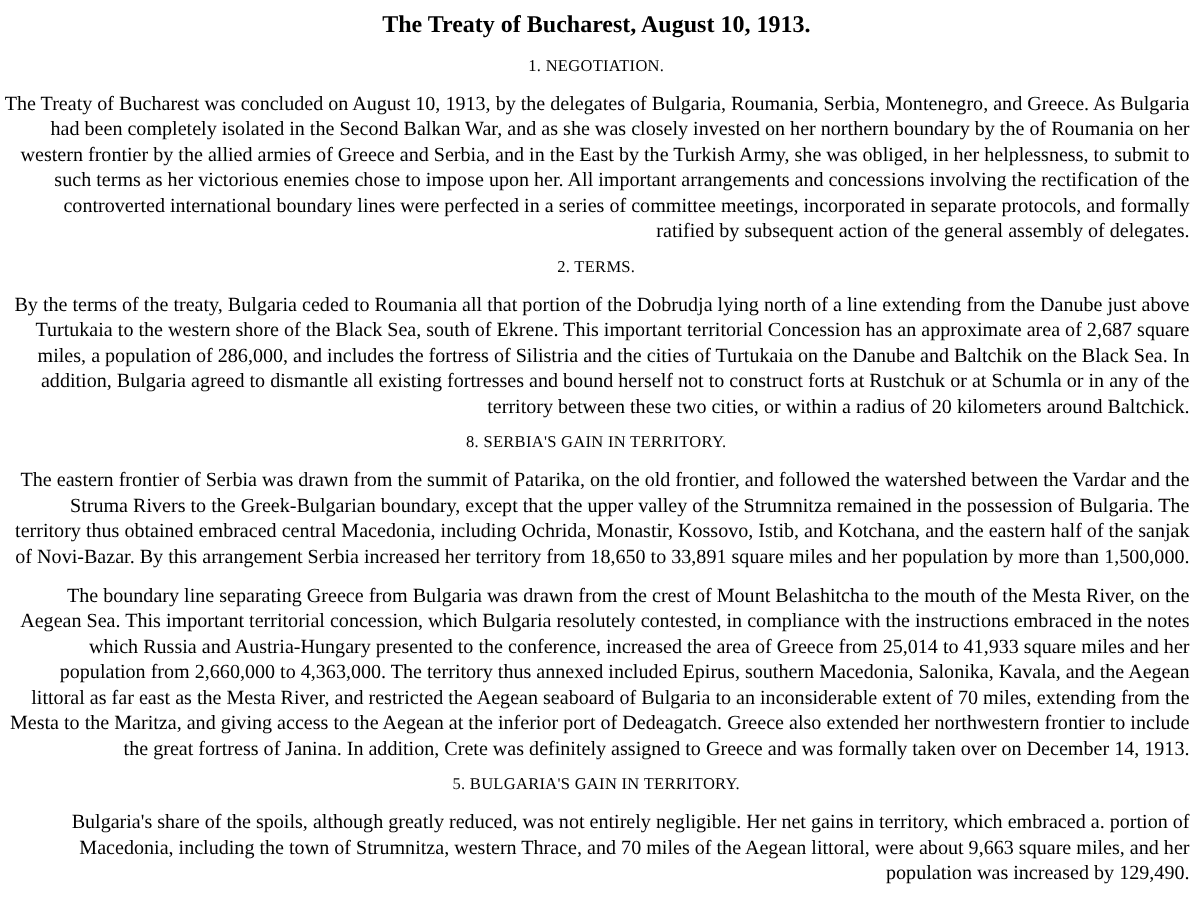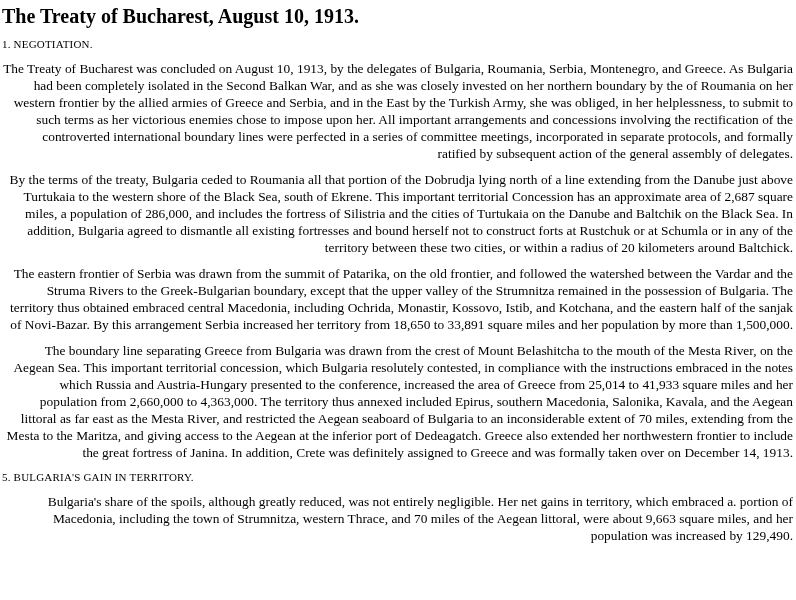--- a/index.html
+++ b/index.html
@@ -11,30 +11,31 @@
     width: 796px;
     height: 600px;
     overflow: hidden;
     color: #000000;
     font-family: "Liberation Serif", serif;
   }
   .doc {
     padding: 0 3px 0 2px;
   }
   .doc-title {
-    font-size: 20px;
+    font-size: 16px;
     line-height: 23px;
     font-weight: bold;
+    text-align: center;
     margin: 5px 0 0 0;
   }
   .section-heading {
     font-size: 11px;
     line-height: 13px;
     font-weight: normal;
-    text-align: left;
+    text-align: center;
     letter-spacing: 0.2px;
     margin: 10px 0 0 0;
   }
   .section-body {
     font-size: 13.4px;
     line-height: 17px;
     text-align: right;
     margin: 9px 0 0 0;
   }
 </style>
@@ -44,24 +45,26 @@
 <div class="doc">
 
   <h1 class="doc-title">The Treaty of Bucharest, August 10, 1913.</h1>
 
   <section>
     <h4 class="section-heading">1. NEGOTIATION.</h4>
     <p class="section-body">The Treaty of Bucharest was concluded on August 10, 1913, by the delegates of Bulgaria, Roumania, Serbia, Montenegro, and Greece. As Bulgaria had been completely isolated in the Second Balkan War, and as she was closely invested on her northern boundary by the of Roumania on her western frontier by the allied armies of Greece and Serbia, and in the East by the Turkish Army, she was obliged, in her helplessness, to submit to such terms as her victorious enemies chose to impose upon her. All important arrangements and concessions involving the rectification of the controverted international boundary lines were perfected in a series of committee meetings, incorporated in separate protocols, and formally ratified by subsequent action of the general assembly of delegates.</p>
   </section>
 
   <section>
+    <h4 class="section-heading">2. TERMS.</h4>
     <p class="section-body">By the terms of the treaty, Bulgaria ceded to Roumania all that portion of the Dobrudja lying north of a line extending from the Danube just above Turtukaia to the western shore of the Black Sea, south of Ekrene. This important territorial Concession has an approximate area of 2,687 square miles, a population of 286,000, and includes the fortress of Silistria and the cities of Turtukaia on the Danube and Baltchik on the Black Sea. In addition, Bulgaria agreed to dismantle all existing fortresses and bound herself not to construct forts at Rustchuk or at Schumla or in any of the territory between these two cities, or within a radius of 20 kilometers around Baltchick.</p>
   </section>
 
   <section>
+    <h4 class="section-heading">8. SERBIA'S GAIN IN TERRITORY.</h4>
     <p class="section-body">The eastern frontier of Serbia was drawn from the summit of Patarika, on the old frontier, and followed the watershed between the Vardar and the Struma Rivers to the Greek-Bulgarian boundary, except that the upper valley of the Strumnitza remained in the possession of Bulgaria. The territory thus obtained embraced central Macedonia, including Ochrida, Monastir, Kossovo, Istib, and Kotchana, and the eastern half of the sanjak of Novi-Bazar. By this arrangement Serbia increased her territory from 18,650 to 33,891 square miles and her population by more than 1,500,000.</p>
   </section>
 
   <section>
     <p class="section-body">The boundary line separating Greece from Bulgaria was drawn from the crest of Mount Belashitcha to the mouth of the Mesta River, on the Aegean Sea. This important territorial concession, which Bulgaria resolutely contested, in compliance with the instructions embraced in the notes which Russia and Austria-Hungary presented to the conference, increased the area of Greece from 25,014 to 41,933 square miles and her population from 2,660,000 to 4,363,000. The territory thus annexed included Epirus, southern Macedonia, Salonika, Kavala, and the Aegean littoral as far east as the Mesta River, and restricted the Aegean seaboard of Bulgaria to an inconsiderable extent of 70 miles, extending from the Mesta to the Maritza, and giving access to the Aegean at the inferior port of Dedeagatch. Greece also extended her northwestern frontier to include the great fortress of Janina. In addition, Crete was definitely assigned to Greece and was formally taken over on December 14, 1913.</p>
   </section>
 
   <section>
     <h4 class="section-heading">5. BULGARIA'S GAIN IN TERRITORY.</h4>
     <p class="section-body">Bulgaria's share of the spoils, although greatly reduced, was not entirely negligible. Her net gains in territory, which embraced a. portion of Macedonia, including the town of Strumnitza, western Thrace, and 70 miles of the Aegean littoral, were about 9,663 square miles, and her population was increased by 129,490.</p>

